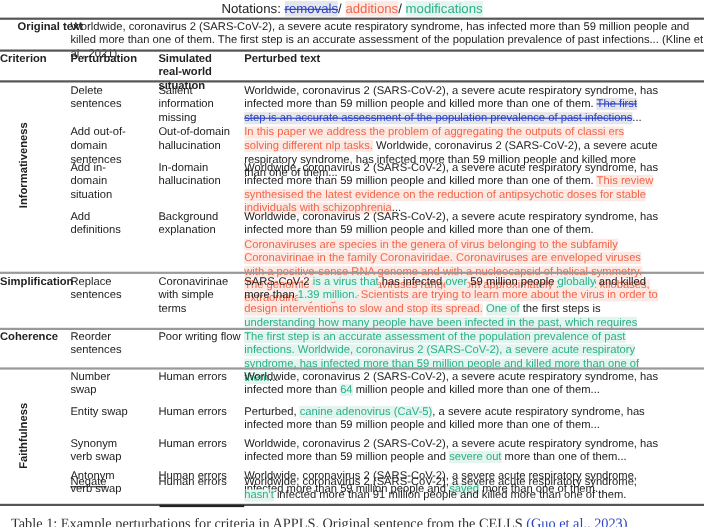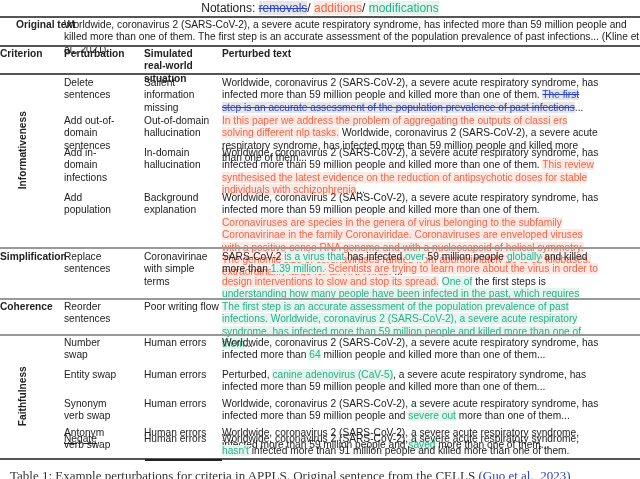--- a/index.html
+++ b/index.html
@@ -55,26 +55,26 @@
   <span class="pert">Delete sentences</span>
   <span class="sim">Salient information missing</span>
   <div class="ptext"><span>Worldwide, coronavirus 2 (SARS-CoV-2), a severe acute respiratory syndrome, has infected more than 59 million people and killed more than one of them. </span><span class="rm">The first step is an accurate assessment of the population prevalence of past infections</span><span>...</span></div>
 </div>
 <div class="row" style="top:115px;">
   <span class="pert">Add out-of-domain sentences</span>
   <span class="sim">Out-of-domain hallucination</span>
   <div class="ptext"><span class="add">In this paper we address the problem of aggregating the outputs of classi ers solving different nlp tasks.</span><span> Worldwide, coronavirus 2 (SARS-CoV-2), a severe acute respiratory syndrome, has infected more than 59 million people and killed more than one of them...</span></div>
 </div>
 <div class="row" style="top:147px;">
-  <span class="pert">Add in-domain infections</span>
+  <span class="pert">Add in-domain situation</span>
   <span class="sim">In-domain hallucination</span>
   <div class="ptext"><span>Worldwide, coronavirus 2 (SARS-CoV-2), a severe acute respiratory syndrome, has infected more than 59 million people and killed more than one of them. </span><span class="add">This review synthesised the latest evidence on the reduction of antipsychotic doses for stable individuals with schizophrenia</span><span>...</span></div>
 </div>
 <div class="row" style="top:192px;">
-  <span class="pert">Add population</span>
+  <span class="pert">Add definitions</span>
   <span class="sim">Background explanation</span>
   <div class="ptext"><span>Worldwide, coronavirus 2 (SARS-CoV-2), a severe acute respiratory syndrome, has infected more than 59 million people and killed more than one of them. </span><span class="add">Coronaviruses are species in the genera of virus belonging to the subfamily Coronavirinae in the family Coronaviridae. Coronaviruses are enveloped viruses with a positive-sense RNA genome and with a nucleocapsid of helical symmetry. The genomic size of coronaviruses ranges from approximately 26 to 32 kilobases, extraordinarily large for an RNA virus.</span><span> ...</span></div>
 </div>
 
 <div class="rule-thin" style="top:247px; height:2px; background:#999;"></div>
 
 <div class="row" style="top:251px;">
   <span class="crit">Simplification</span>
   <span class="pert">Replace sentences</span>
   <span class="sim">Coronavirinae with simple terms</span>

